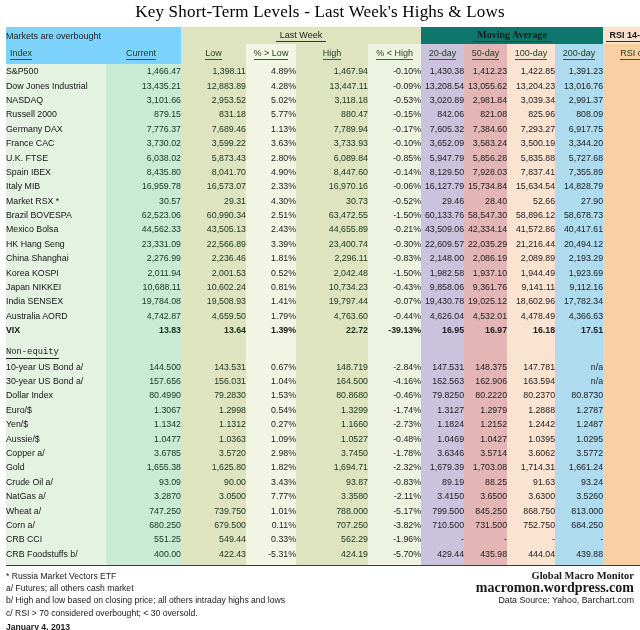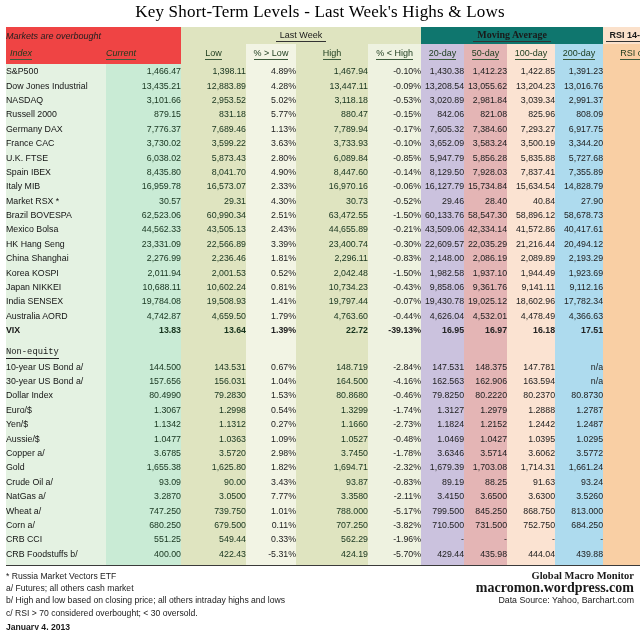--- a/index.html
+++ b/index.html
@@ -53,21 +53,21 @@
   .c-pctlow  { background:#f2f4e4; }
   .c-high    { background:#dfe4c0; }
   .c-pcthigh { background:#eef2e0; }
   .c-ma20    { background:#cbc2de; }
   .c-ma50    { background:#e4b5b5; }
   .c-ma100   { background:#fbe3d2; }
   .c-ma200   { background:#aedbee; }
   .c-rsi     { background:#f9cfa4; }
 
   
-  .h-left    { background:#ef4444;font-style:italic; }
+  .h-left    { background:#7dd3fc; }
   .h-week    { background:#dfe4c0; }
   .h-ma      { background:#0f766e; }
   .h-rsi     { background:#fbe1cb; }
 
   .banner {
     height: 17px;
     font-size: 9px;
     color: #1e1e1e;
     padding-left: 4px;
     text-align: left;
@@ -98,21 +98,21 @@
     text-align: center;
     vertical-align: bottom;
     padding-bottom: 2px;
   }
   .colhdr .lbl {
     display: inline-block;
     border-bottom: 1px solid #3a5a3a;
     padding-bottom: 1px;
   }
   .colhdr.left { text-align: left; padding-left: 4px; }
-  .colhdr.right { text-align: left; padding-right: 5px; }
+  .colhdr.right { text-align: center; padding-right: 5px; }
   .colhdr.right .lbl, .colhdr.left .lbl { }
 
   .spacer-row td { height: 6px; }
 
   tr.drow td { height: 14.4px; font-size: 8.8px; }
   td.name {
     text-align: left;
     padding-left: 4px;
     color: #141414;
   }
@@ -336,21 +336,21 @@
         </tr>
         <tr class="drow">
           <td class="name c-index">Market RSX *</td>
           <td class="num c-current">30.57</td>
           <td class="num c-low">29.31</td>
           <td class="pct c-pctlow">4.30%</td>
           <td class="num c-high">30.73</td>
           <td class="pct c-pcthigh">-0.52%</td>
           <td class="num c-ma20 dark">29.46</td>
           <td class="num c-ma50 dark">28.40</td>
-          <td class="num c-ma100 dark">40.84</td>
+          <td class="num c-ma100 dark">52.66</td>
           <td class="num c-ma200 dark">27.90</td>
           <td class="num c-rsi dark">66.45</td>
         </tr>
         <tr class="drow">
           <td class="name c-index">Brazil BOVESPA</td>
           <td class="num c-current">62,523.06</td>
           <td class="num c-low">60,990.34</td>
           <td class="pct c-pctlow">2.51%</td>
           <td class="num c-high">63,472.55</td>
           <td class="pct c-pcthigh">-1.50%</td>

